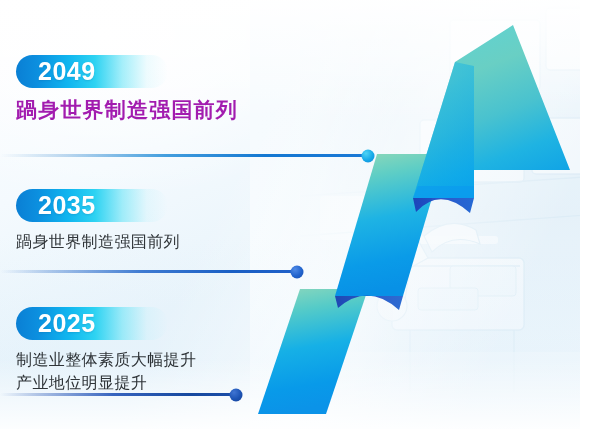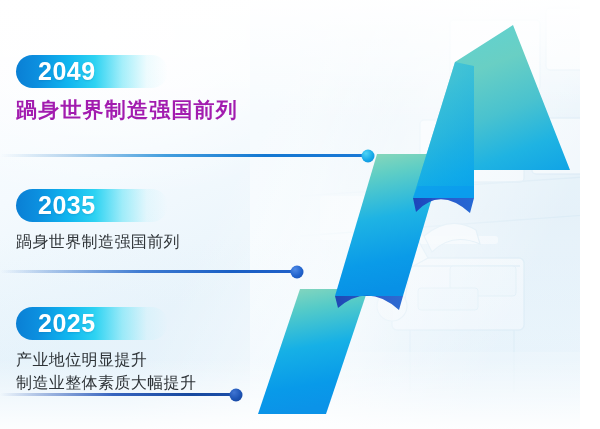--- a/index.html
+++ b/index.html
@@ -331,18 +331,18 @@
       <span class="desc-line">踻身世界制造强国前列</span>
     </div>
   </div>
 
   <div class="milestone" id="milestone-2025">
     <div class="pill">
       <div class="pill-bg"></div>
       <div class="pill-year">2025</div>
     </div>
     <div class="desc">
+      <span class="desc-line">制造业整体素质大幅提升</span>
       <span class="desc-line">产业地位明显提升</span>
-      <span class="desc-line">制造业整体素质大幅提升</span>
     </div>
   </div>
 
 </div>
 
 </body></html>

